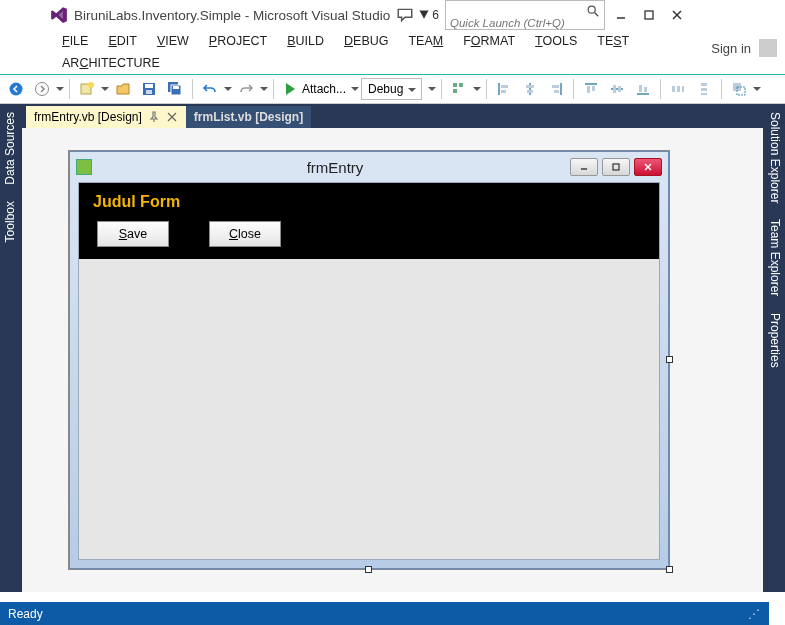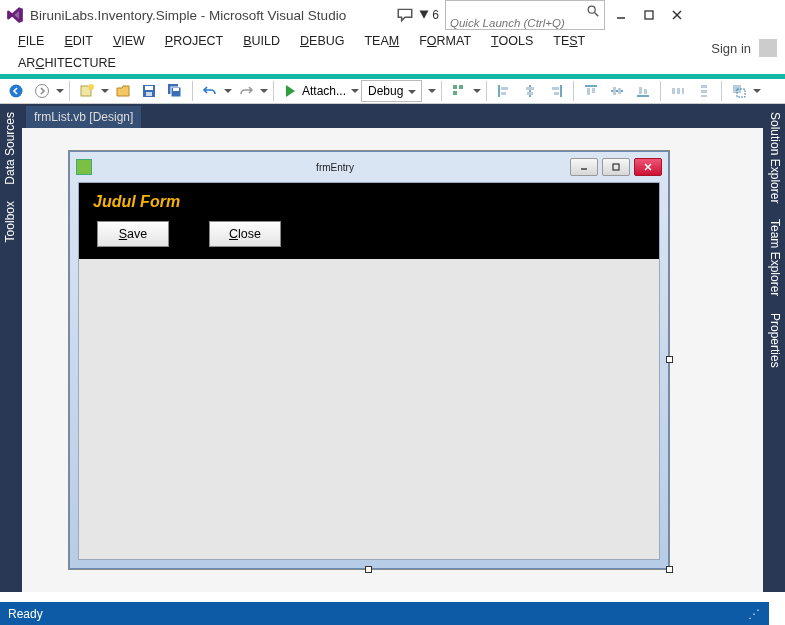--- a/index.html
+++ b/index.html
@@ -21,75 +21,75 @@
   .titlebar-row2 { height: 28px; display:flex; align-items:center; padding: 0 8px; justify-content: flex-end; gap: 8px; }
   .titlebar-row2 .signin { font-size: 13px; color: #444; cursor:pointer; }
   .titlebar-row2 .avatar { width: 18px; height: 18px; background: #ccc; }
 
   
   .menubar { display:flex; flex-wrap: wrap; padding: 0 8px; font-size: 12.5px; color: #222; }
   .menubar .mi { padding: 4px 10px; cursor:pointer; }
   .menubar .mi u { text-decoration: underline; }
 
   
-  .toolbar { height: 30px; background:#fff; border-top:5px solid #14b8a6; border-bottom:1px solid #ccc; display:flex; align-items:center; padding: 0 4px; gap:2px; }
+  .toolbar { height: 30px; background:#fff; border-top:1px solid #14b8a6; border-bottom:1px solid #ccc; display:flex; align-items:center; padding: 0 4px; gap:2px; }
   .toolbar .tbtn { height: 24px; min-width: 24px; display:flex; align-items:center; justify-content:center; padding: 0 3px; cursor:pointer; }
   .toolbar .sep { width:1px; height: 20px; background:#ccc; margin: 0 3px; }
   .toolbar .drop { border:1px solid #bbb; height: 22px; padding: 0 18px 0 6px; font-size:12px; display:flex; align-items:center; position:relative; cursor:pointer; }
   .toolbar .drop::after { content:""; position:absolute; right:5px; top:9px; border:4px solid transparent; border-top-color:#555; }
   .toolbar .attach-btn { display:flex; align-items:center; gap:4px; font-size:12px; }
   .toolbar .caret { width:0;height:0;border:4px solid transparent; border-top-color:#555; margin-top:3px; }
   .toolbar svg { width:16px; height:16px; }
 
   
   .main { position: relative; height: 488px; background: #293955; display:flex; }
   .side-tab { writing-mode: vertical-rl; transform: rotate(180deg); font-size:12px; color:#fff; padding: 8px 3px; cursor:pointer; }
   .left-tabs { background:#293955; display:flex; flex-direction:column; width:22px; }
   .right-tabs { background:#293955; display:flex; flex-direction:column; width:22px; position:absolute; right:0; top:0; height:100%; }
   .right-tabs .side-tab { transform: none; }
 
   .doc-area { flex:1; display:flex; flex-direction:column; position:relative; }
   .tabstrip { height: 24px; background:#293955; display:flex; align-items:flex-end; padding-left:4px; gap:0; }
   .doctab { height:22px; padding: 0 8px; font-size:12px; display:flex; align-items:center; gap:6px; cursor:pointer; }
   .doctab.active { background:#fff7cc; color:#000; }
-  .doctab.inactive { background:#364f74; color:#ddd; }
+  .doctab.inactive { background:#364f74; color:#ddd;font-weight:bold; }
   .doctab .pin, .doctab .close { width:12px; height:12px; display:flex; align-items:center; justify-content:center; }
   .tabstrip .tail { margin-left:auto; display:flex; align-items:center; gap:4px; padding-right:6px; }
   .tabstrip .tail .tb { width:14px; height:14px; color:#ccc; cursor:pointer; }
 
   .canvas { flex:1; background:#f5f5f5; position:relative; margin-right:22px; }
 
   
   .designer { position:absolute; left:46px; top:22px; width:602px; height:420px; border:1px solid #888; }
   .dform-chrome { background: linear-gradient(#dbe6f4,#b7cce6); border:1px solid #6a8bb5; height:100%; display:flex; flex-direction:column; }
   .dform-title { height:30px; display:flex; align-items:center; padding: 0 6px; }
   .dform-title .ico { width:16px; height:16px; background:#7bc043; border:1px solid #4a7; margin-right:8px; }
-  .dform-title .ttxt { flex:1; text-align:center; font-size:10px; color:#222; }
+  .dform-title .ttxt { flex:1; text-align:center; font-size:15px; color:#222; }
   .dform-title .wbtns { display:flex; gap:4px; }
   .dform-title .wbtn { width:28px; height:18px; border:1px solid #999; border-radius:2px; background:linear-gradient(#f7f7f7,#d7d7d7); display:flex; align-items:center; justify-content:center; cursor:pointer; }
   .dform-title .wbtn.close { background:linear-gradient(#e57,#c13); border-color:#a12; color:#fff; }
   .dform-title .wbtn svg { width:10px; height:10px; }
   .dform-body { flex:1; margin: 0 8px 8px 8px; background:#e6e6e6; border:1px solid #9ab; display:flex; flex-direction:column; }
   .blackbar { background:#000; padding: 10px 14px 12px 14px; }
-  .blackbar .ftitle { color:#f5b400; font-weight:bold; font-size:16px; margin-bottom:10px;font-style:italic; }
+  .blackbar .ftitle { color:#f5b400; font-weight:bold; font-size:16px; margin-bottom:10px; }
   .blackbar .btnrow { display:flex; gap:40px; padding-left:4px; }
   .winbtn { width:72px; height:26px; background:linear-gradient(#fdfdfd,#e5e5e5); border:1px solid #8a8a8a; font-size:12.5px; display:flex; align-items:center; justify-content:center; cursor:pointer; }
   .winbtn u { text-decoration: underline; }
 
   .sel-handle { position:absolute; width:7px; height:7px; background:#fff; border:1px solid #333; }
   .sh-e { right:-4px; top:50%; margin-top:-4px; }
   .sh-s { bottom:-4px; left:50%; margin-left:-4px; }
   .sh-se { right:-4px; bottom:-4px; }
 
   
   .statusbar { position:absolute; left:0; right:16px; bottom:0; height:23px; background:#0d5aa7; color:#fff; font-size:12px; display:flex; align-items:center; padding: 0 8px; }
   .statusbar .grip { margin-left:auto; color:#cde; letter-spacing:1px; }
 
   
-  .toprow { display:flex; }
+  .toprow { display:flex;padding-left:44px; }
   .topleft { flex:1; }
 </style>
 </head>
 <body>
 
 <div class="toprow">
   <div class="topleft">
     <div class="titlebar">
       <svg class="vs-logo" viewBox="0 0 32 32">
           <path fill="#68217a" d="M23 2l7 3v22l-7 3-12-11-6 5-3-1V9l3-1 6 5z"></path>
@@ -301,20 +301,34 @@
 </div>
 
 <div class="main">
   <div class="left-tabs">
     <div class="side-tab">Data Sources</div>
     <div class="side-tab">Toolbox</div>
   </div>
 
   <div class="doc-area">
     <div class="tabstrip">
+      <div class="doctab active">
+        <span>frmEntry.vb [Design]</span>
+        <span class="pin">
+            <svg viewBox="0 0 12 12">
+              <path d="M5 1h2v5l2 2H3l2-2z M6 8v3" stroke="#777" fill="none" stroke-width="1.2"></path>
+            </svg>
+          </span>
+        <span class="close">
+            <svg viewBox="0 0 12 12">
+              <line x1="2" y1="2" x2="10" y2="10" stroke="#666" stroke-width="1.3"></line>
+              <line x1="10" y1="2" x2="2" y2="10" stroke="#666" stroke-width="1.3"></line>
+            </svg>
+          </span>
+      </div>
       <div class="doctab inactive">
         <span>frmList.vb [Design]</span>
       </div>
       <div class="tail">
         <span class="tb"><svg viewBox="0 0 12 12">
               <path d="M2 4l4 4 4-4" fill="none" stroke="#ccc" stroke-width="1.5"></path>
             </svg></span>
       </div>
     </div>
 

